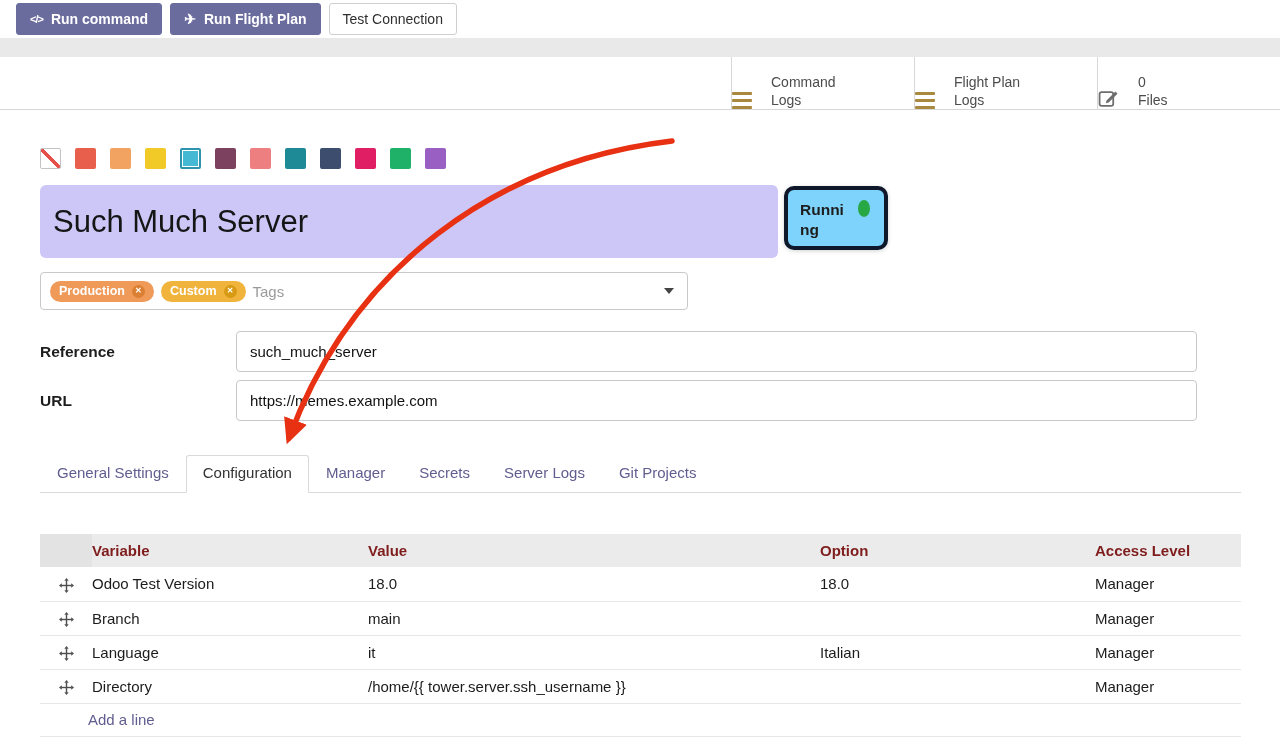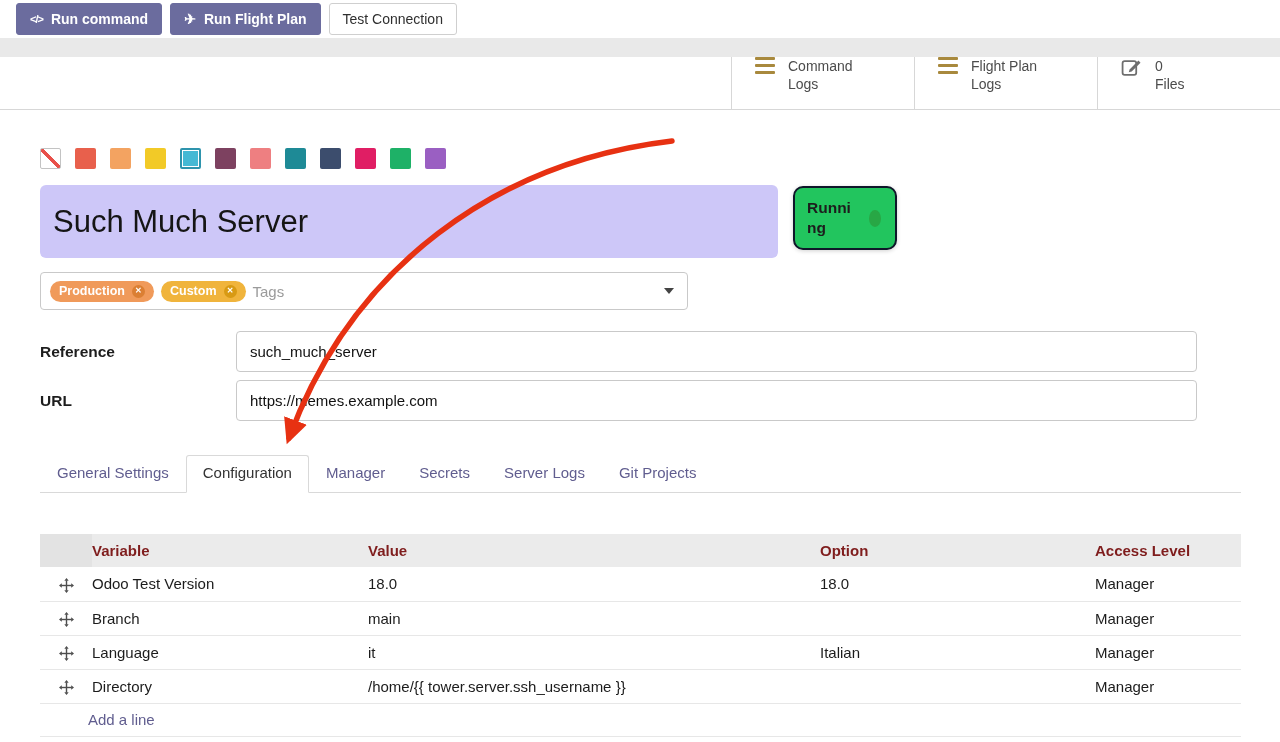--- a/index.html
+++ b/index.html
@@ -13,43 +13,43 @@
          align-items:center; gap:8px; cursor:pointer; border:1px solid transparent; line-height:1; }
   .btn-primary { background:#6b6c9e; border-color:#6b6c9e; color:#fff; font-weight:700; }
   .btn-outline { background:#fff; border-color:#cfcfcf; color:#2f2f2f; font-weight:400; }
   .code-glyph { font-size:11px; font-weight:700; letter-spacing:-1px; }
   .plane-glyph { font-size:14px; }
 
   .topstrip { height:19px; background:#e9e9e9; }
 
   
   .statbar { height:53px; border-bottom:1px solid #d7d7d7; display:flex; justify-content:flex-end; background:#fff; }
-  .stat-btn { width:183px; border-left:1px solid #d7d7d7; display:flex; align-items:flex-start; gap:13px;
-              padding-left:23px; cursor:pointer; }
+  .stat-btn { width:183px; border-left:1px solid #d7d7d7; display:flex; align-items:flex-end; gap:19px;
+              cursor:pointer; }
   .stat-text { font-size:14px; color:#4c4c4c; line-height:1.3; }
   .menu-icon { width:20px; display:flex; flex-direction:column; gap:4px; flex:none; }
   .menu-icon i { display:block; height:3px; background:#a8893d; border-radius:1px; }
   .edit-icon { flex:none; display:flex; }
 
   .main { padding:0 39px 0 40px; }
 
   
   .swatches { display:flex; gap:14px; margin-top:38px; }
   .swatch { width:21px; height:21px; border-radius:2px; cursor:pointer; }
   .swatch.no-color { border:1px solid #c3c3c3;
     background:linear-gradient(to top right, transparent 44%, #e8504a 44%, #e8504a 56%, transparent 56%), #fff; }
   .swatch.selected { border:2px solid #2e94ad; box-shadow:inset 0 0 0 1px #fff; }
 
   
-  .title-row { display:flex; margin-top:16px; gap:15px; align-items:flex-start; }
+  .title-row { display:flex; margin-top:16px; gap:6px; align-items:flex-start; }
   .title-box { width:738px; height:73px; background:#cdc7f8; border-radius:6px; display:flex;
                align-items:center; padding:0 13px; font-size:31px; color:#151515; cursor:text; }
-  .status-card { width:104px; height:64px; margin-top:1px; background:#22c55e; border:2px solid #0f172a;
+  .status-card { width:104px; height:64px; margin-top:1px; background:#7dd3fc; border:4px solid #0f172a;
                  border-radius:10px; box-shadow:0 1px 4px rgba(0,0,0,.18); padding:10px 14px 10px 12px;
-                 display:flex; align-items:center; justify-content:space-between; }
+                 display:flex; align-items:flex-start; justify-content:space-between; }
   .status-text { font-weight:700; font-size:15.5px; width:47px; line-height:1.3; color:#1d1d1d; word-break:break-all; }
   .status-dot { width:12px; height:17px; border-radius:50%; background:#28a745; flex:none; }
 
   
   .tags-box { margin-top:14px; width:648px; height:38px; border:1px solid #c9c9c9; border-radius:4px;
               display:flex; align-items:center; padding:0 28px 0 9px; gap:7px; position:relative; cursor:text; }
   .tag-pill { border-radius:11px; padding:4px 9px; display:inline-flex; align-items:center; gap:7px;
               color:#fff; font-size:12.5px; font-weight:700; line-height:1; }
   .tag-x { width:13px; height:13px; border-radius:50%; display:flex; align-items:center; justify-content:center;
            font-size:8px; font-weight:700; color:#fff; cursor:pointer; }

